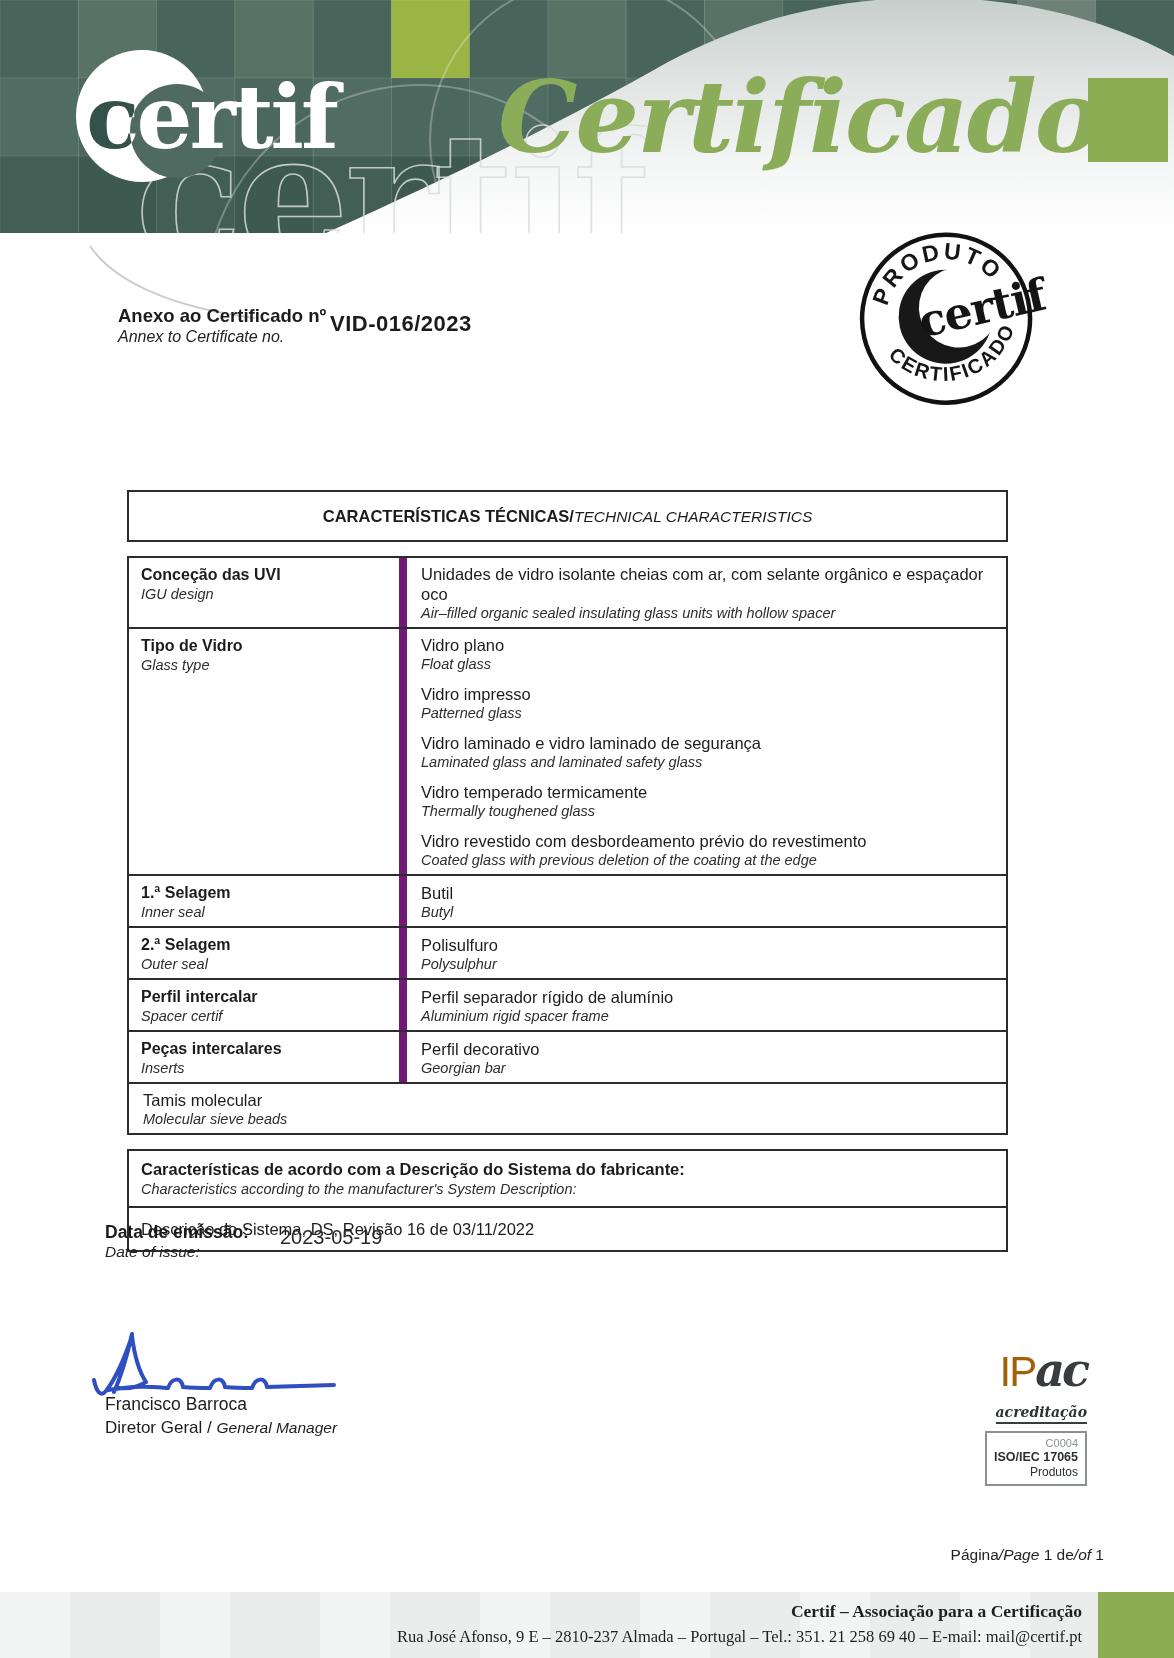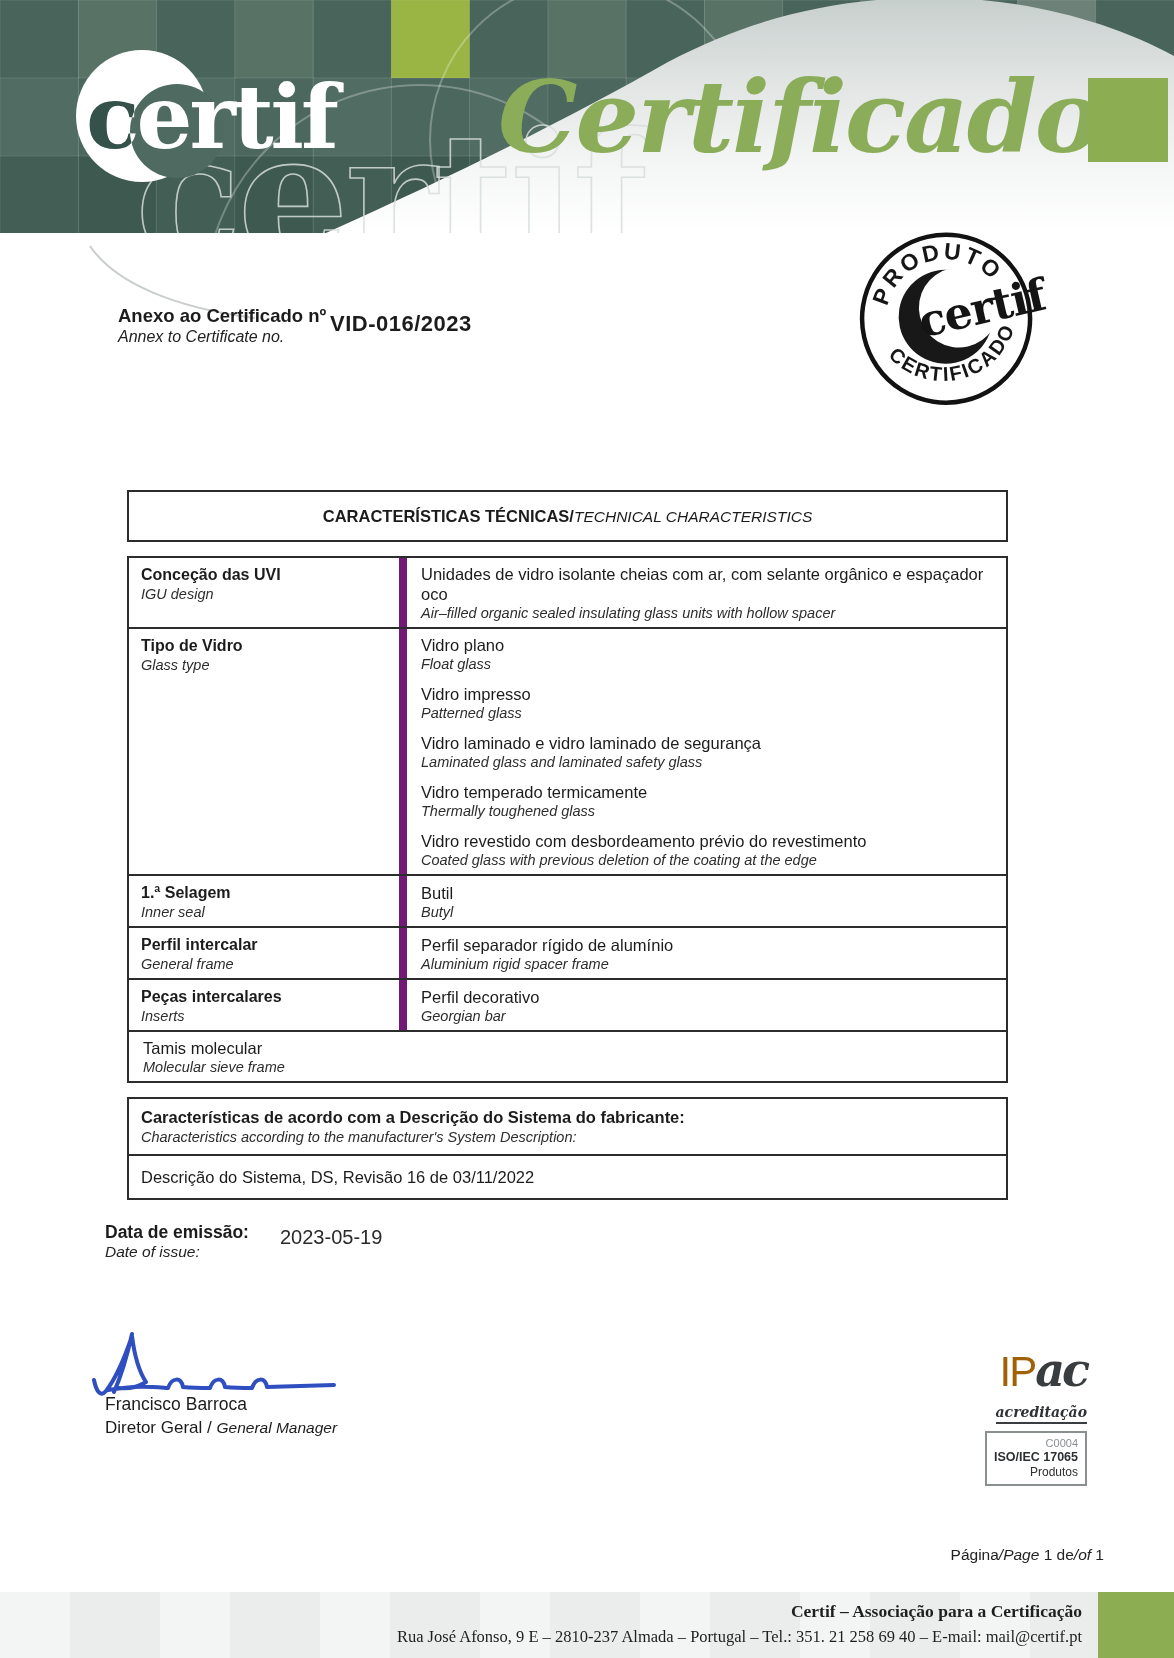--- a/index.html
+++ b/index.html
@@ -255,22 +255,34 @@
           </div>
           <div class="tvalues">
             <div class="vpair">
               <div class="vpt">Butil</div>
               <div class="ven">Butyl</div>
             </div>
           </div>
         </div>
         <div class="trow">
           <div class="tlabel">
+            <div class="pt">2.ª Selagem</div>
+            <div class="en">Outer seal</div>
+          </div>
+          <div class="tvalues">
+            <div class="vpair">
+              <div class="vpt">Polisulfuro</div>
+              <div class="ven">Polysulphur</div>
+            </div>
+          </div>
+        </div>
+        <div class="trow">
+          <div class="tlabel">
             <div class="pt">Perfil intercalar</div>
-            <div class="en">General frame</div>
+            <div class="en">Spacer certif</div>
           </div>
           <div class="tvalues">
             <div class="vpair">
               <div class="vpt">Perfil separador rígido de alumínio</div>
               <div class="ven">Aluminium rigid spacer frame</div>
             </div>
           </div>
         </div>
         <div class="trow">
           <div class="tlabel">
@@ -281,21 +293,21 @@
             <div class="vpair">
               <div class="vpt">Perfil decorativo</div>
               <div class="ven">Georgian bar</div>
             </div>
           </div>
         </div>
         <div class="trow">
           <div class="tvalues">
             <div class="vpair">
               <div class="vpt">Tamis molecular</div>
-              <div class="ven">Molecular sieve frame</div>
+              <div class="ven">Molecular sieve beads</div>
             </div>
           </div>
         </div>
       </div>
 
     <div class="tbox notebox">
       <div class="pt">Características de acordo com a Descrição do Sistema do fabricante:</div>
       <div class="en">Characteristics according to the manufacturer's System Description:</div>
     </div>
     <div class="tbox descbox">Descrição do Sistema, DS, Revisão 16 de 03/11/2022</div>

